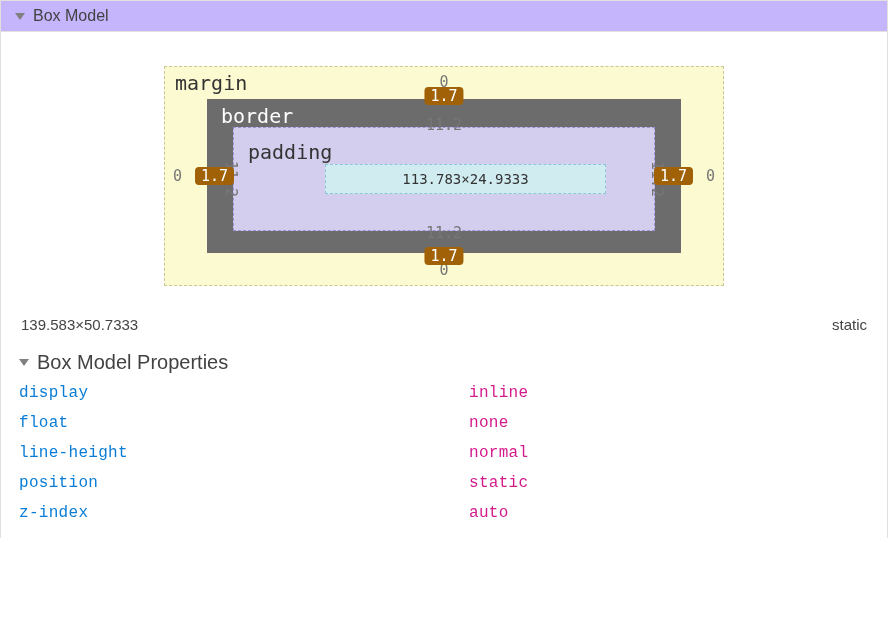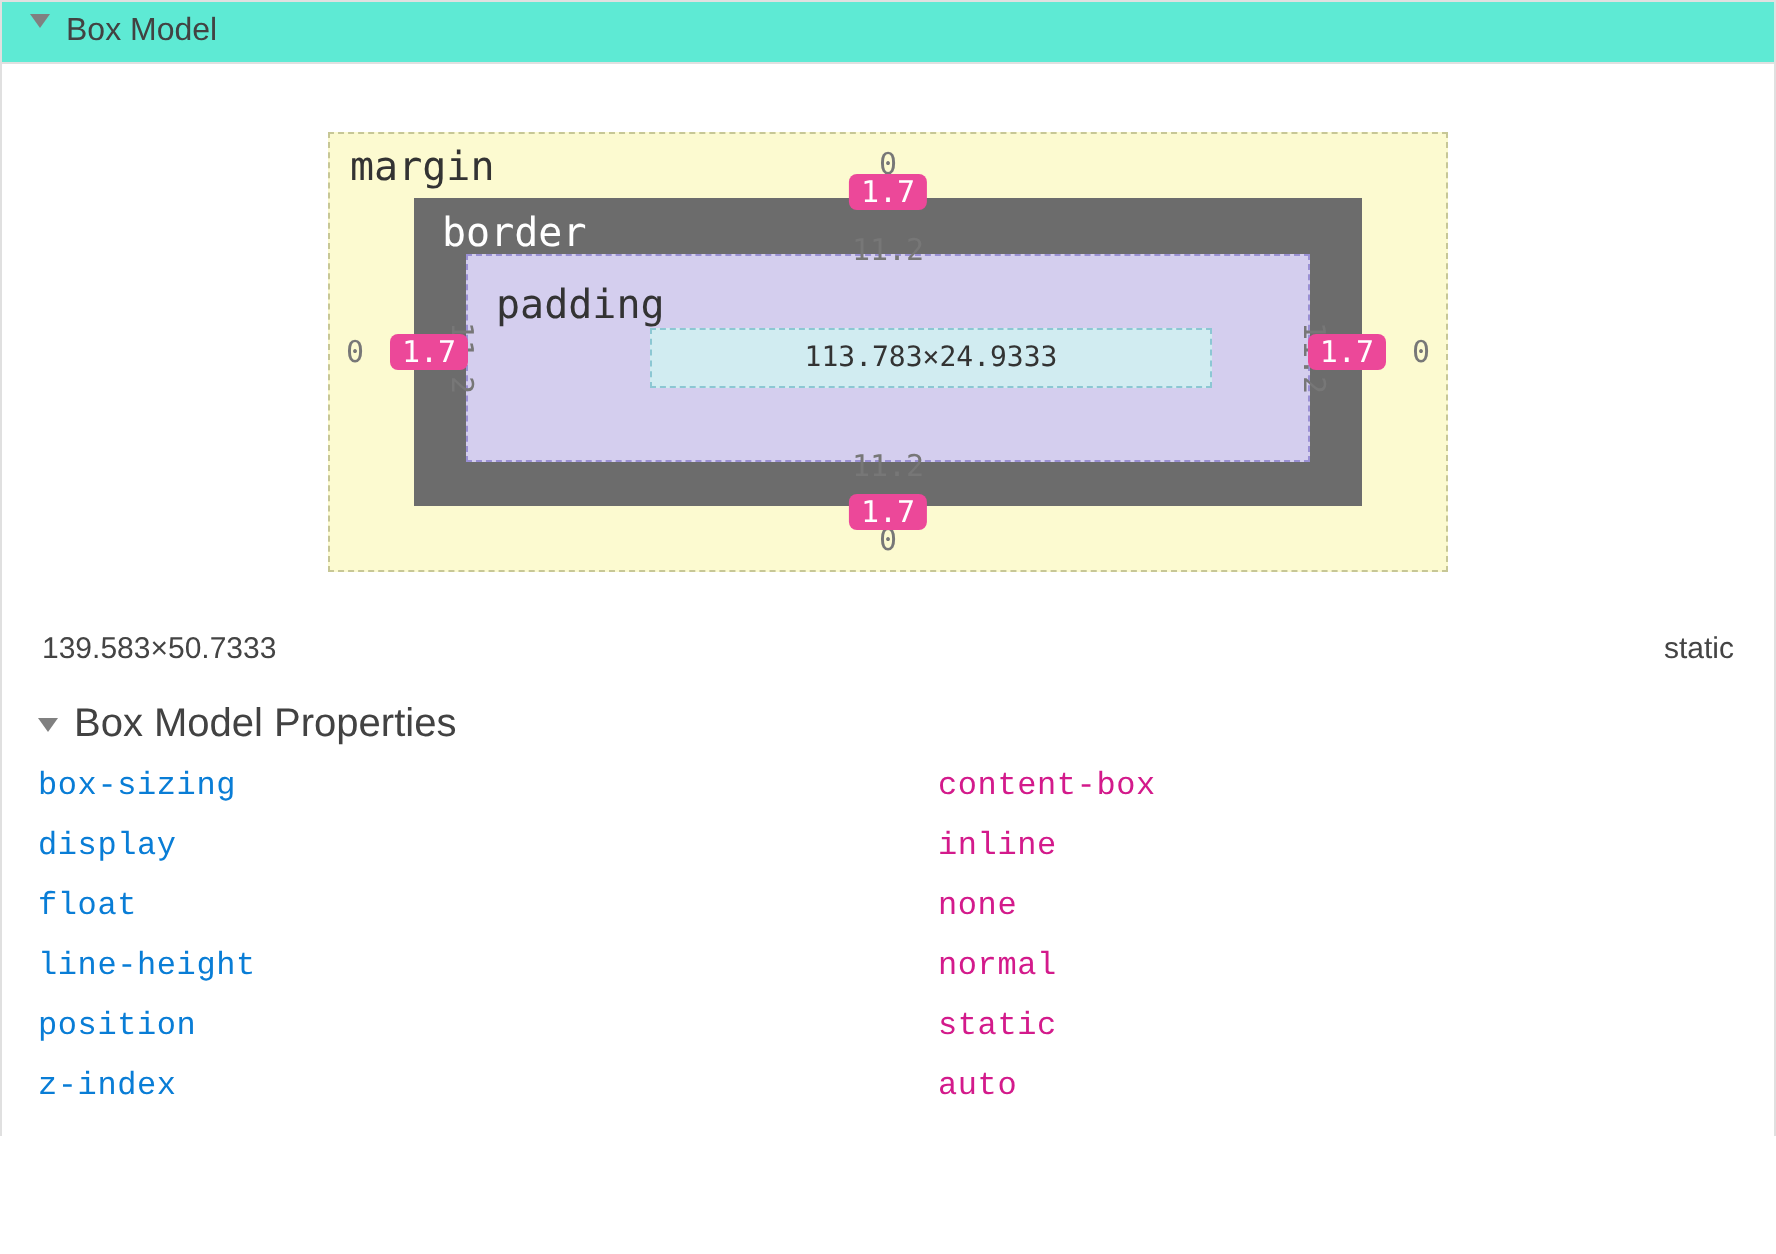--- a/index.html
+++ b/index.html
@@ -10,24 +10,24 @@
     background: #fff;
     width: 888px;
   }
   .panel {
     border: 1px solid #e0e0e0;
     border-bottom: none;
   }
   
   .section-header {
     display: flex;
-    align-items: flex-start;
+    align-items: center;
     gap: 8px;
     padding: 6px 14px;
-    background: #5eead4;
+    background: #c4b5fd;
     border-bottom: 1px solid #e0e0e0;
     cursor: pointer;
   }
   .twisty {
     width: 0; height: 0;
     border-left: 5px solid transparent;
     border-right: 5px solid transparent;
     border-top: 7px solid #808080;
   }
   .section-title {
@@ -45,21 +45,21 @@
     padding-bottom: 10px;
   }
   .lab { position: absolute; top: 4px; left: 10px; font-family: Consolas, monospace; font-size: 20px; }
   .edge {
     position: absolute;
     font-family: Consolas, monospace;
     font-size: 15px;
     color: #777;
   }
   .pill {
-    background: #ec4899;
+    background: #a16207;
     color: #fff;
     border-radius: 4px;
     padding: 0px 6px;
     z-index: 10;
   }
 
   .margin-box {
     position: relative;
     width: 560px;
     height: 220px;
@@ -184,24 +184,20 @@
       <span>static</span>
     </div>
 
     <div class="subheader">
       <div class="twisty"></div>
       <div class="section-title">Box Model Properties</div>
     </div>
 
     <div>
       <div class="prop-row">
-        <span class="prop-name">box-sizing</span>
-        <span class="prop-value">content-box</span>
-      </div>
-      <div class="prop-row">
         <span class="prop-name">display</span>
         <span class="prop-value">inline</span>
       </div>
       <div class="prop-row">
         <span class="prop-name">float</span>
         <span class="prop-value">none</span>
       </div>
       <div class="prop-row">
         <span class="prop-name">line-height</span>
         <span class="prop-value">normal</span>

